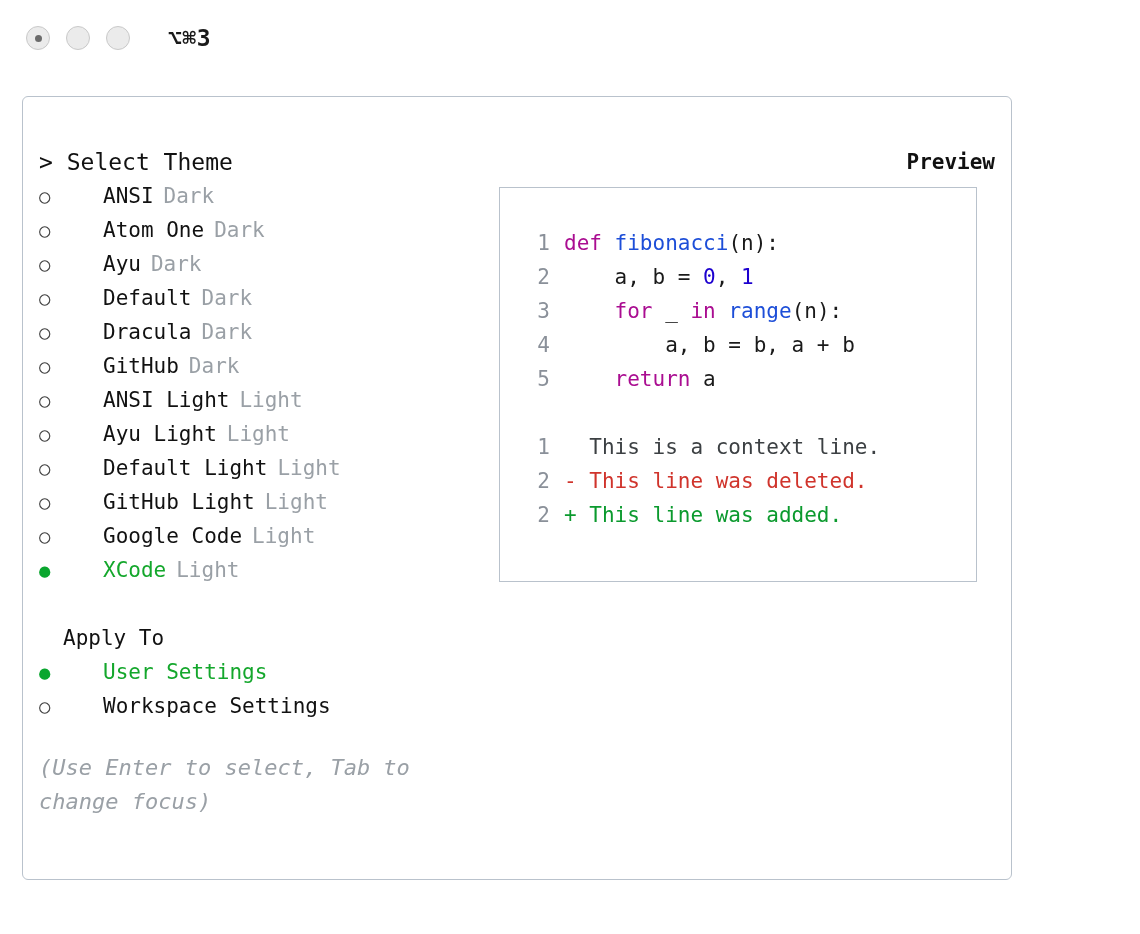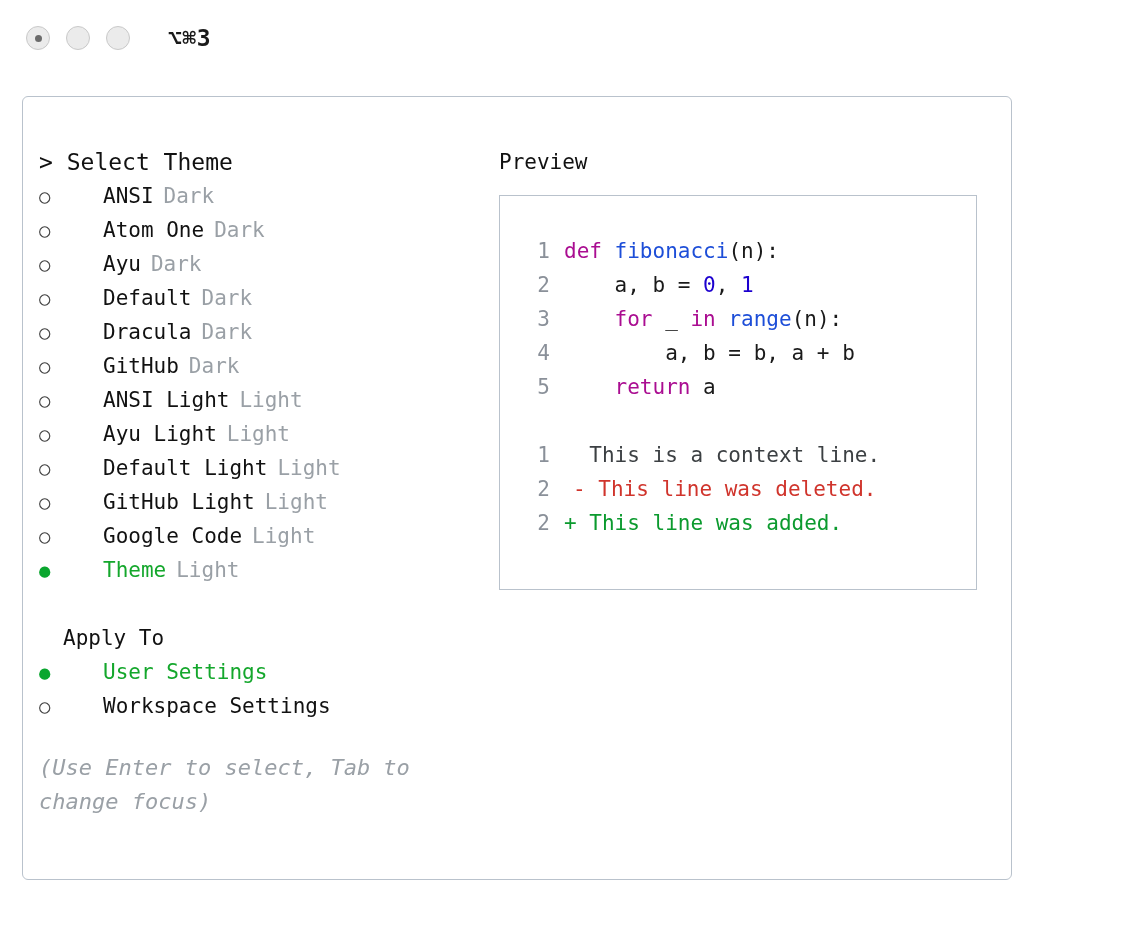--- a/index.html
+++ b/index.html
@@ -134,25 +134,26 @@
     margin-top: 28px;
     font-size: 22px;
     color: #9aa0a6;
     line-height: 34px;
     width: 420px;
     font-style: italic;
   }
   
   .preview-title {
     font-size: 21px;
-    font-weight: normal;
-    color: #111111;
-    line-height: 34px;
-    margin-bottom: 16px;
-    white-space: pre;
+    font-weight: bold;
+    color: #111111;
+    line-height: 34px;
+    margin-bottom: 8px;
+    white-space: pre;
+    text-align: right;
   }
   .preview-box {
     border: 1px solid #b9c2cc;
     width: 478px;
     height: 395px;
     box-sizing: border-box;
     padding: 38px 0 0 22px;
     background: #ffffff;
   }
   .code-line {
@@ -169,21 +170,21 @@
     margin-right: 14px;
   }
   .blank-line {
     height: 34px;
   }
   .tok-kw { color: #aa0d91; margin-top: 18px; }
   .tok-fn { color: #1d4ed8; }
   .tok-plain { color: #1a1a1a; }
   .tok-num { color: #1c00cf; }
   .tok-ctx { color: #3c4043; }
-  .tok-del { color: #d0342c; margin-left: 9px; }
+  .tok-del { color: #d0342c; }
   .tok-add { color: #0b9a2e; }
 </style>
 </head>
 <body>
 
 <div class="window">
 
   <div class="titlebar">
     <div class="dot active"></div>
     <div class="dot"></div>
@@ -202,21 +203,21 @@
             <div class="row"><span class="marker">○</span><span class="row-label">Atom One</span><span class="row-tag">Dark</span></div>
             <div class="row"><span class="marker">○</span><span class="row-label">Ayu</span><span class="row-tag">Dark</span></div>
             <div class="row"><span class="marker">○</span><span class="row-label">Default</span><span class="row-tag">Dark</span></div>
             <div class="row"><span class="marker">○</span><span class="row-label">Dracula</span><span class="row-tag">Dark</span></div>
             <div class="row"><span class="marker">○</span><span class="row-label">GitHub</span><span class="row-tag">Dark</span></div>
             <div class="row"><span class="marker">○</span><span class="row-label">ANSI Light</span><span class="row-tag">Light</span></div>
             <div class="row"><span class="marker">○</span><span class="row-label">Ayu Light</span><span class="row-tag">Light</span></div>
             <div class="row"><span class="marker">○</span><span class="row-label">Default Light</span><span class="row-tag">Light</span></div>
             <div class="row"><span class="marker">○</span><span class="row-label">GitHub Light</span><span class="row-tag">Light</span></div>
             <div class="row"><span class="marker">○</span><span class="row-label">Google Code</span><span class="row-tag">Light</span></div>
-            <div class="row selected"><span class="marker selected">●</span><span class="row-label">Theme</span><span class="row-tag">Light</span></div>
+            <div class="row selected"><span class="marker selected">●</span><span class="row-label">XCode</span><span class="row-tag">Light</span></div>
           </div>
 
         <div class="spacer"></div>
 
         <div class="subheading">Apply To</div>
         <div id="apply-rows">
             <div class="row selected"><span class="marker selected">●</span><span class="row-label">User Settings</span></div>
             <div class="row"><span class="marker">○</span><span class="row-label">Workspace Settings</span></div>
           </div>
 

